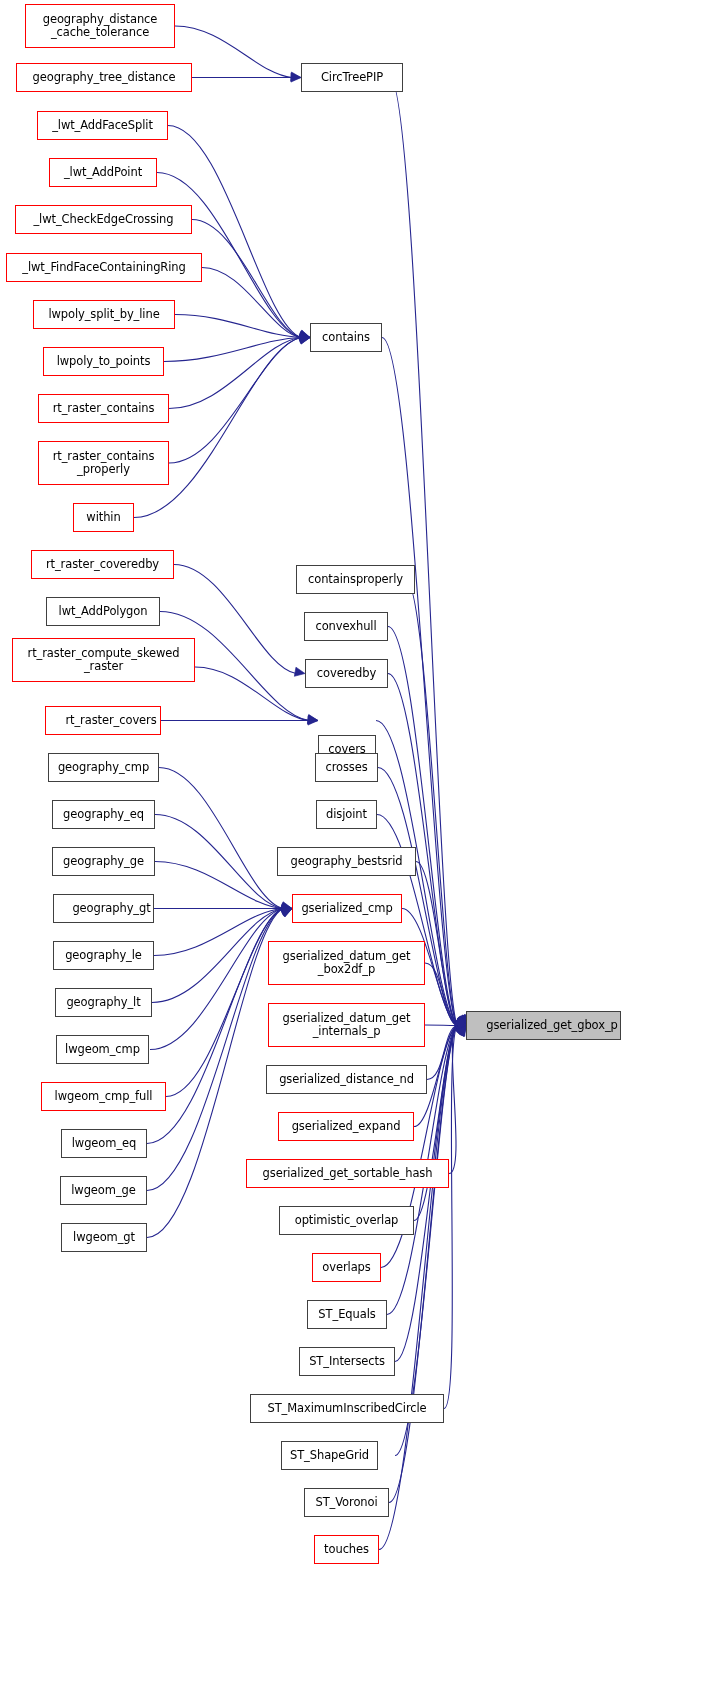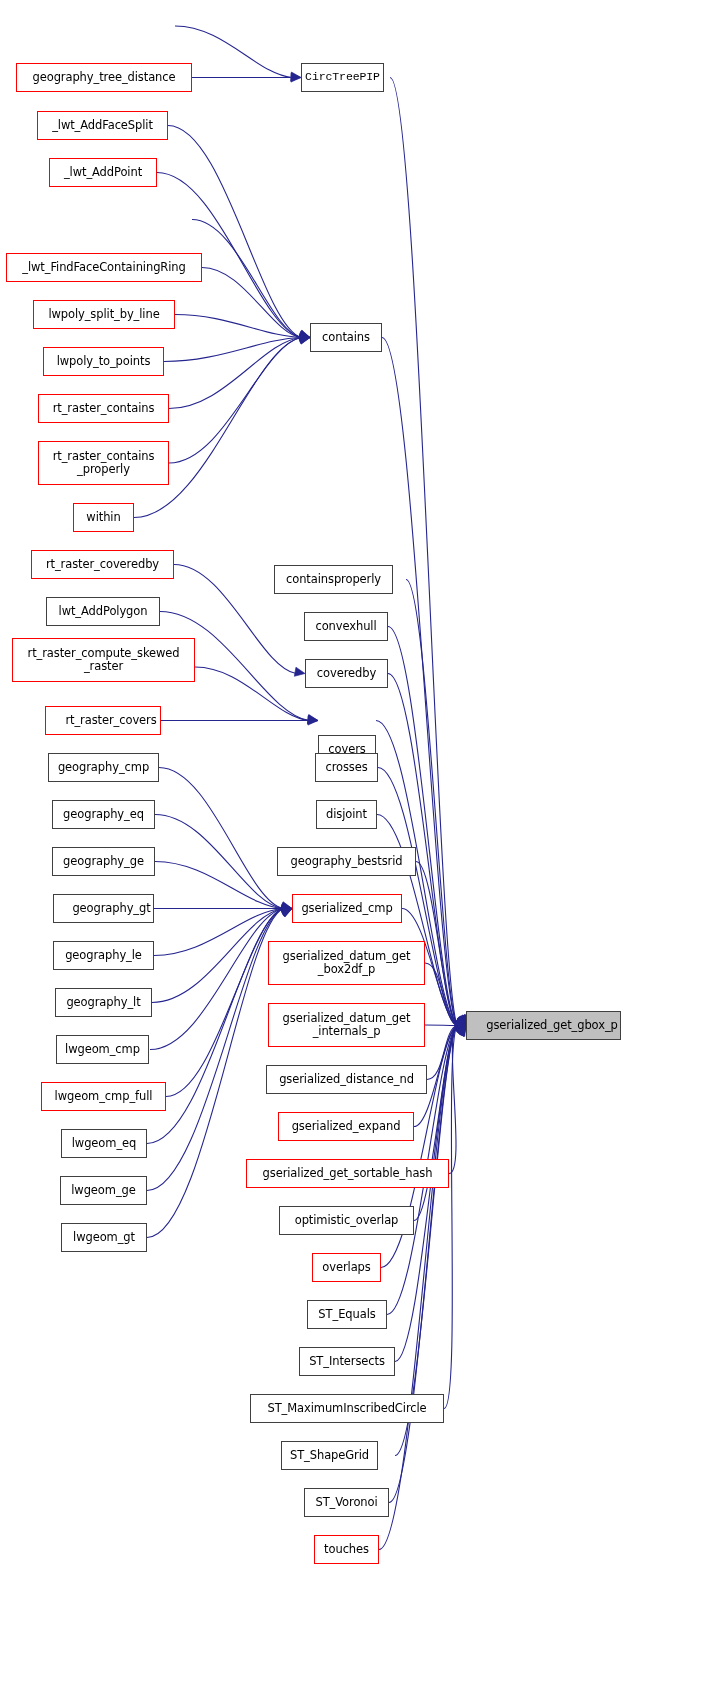--- a/index.html
+++ b/index.html
@@ -247,34 +247,37 @@
       </g>
       <g>
         <path d="M389,1502.5 C417.56,1502.5 436.6,1054.12 457,1025.5" fill="none" stroke="#25258f" stroke-width="1.1"></path>
         <polygon points="0,0 -10,-4.6 -10,4.6" fill="#25258f" stroke="#25258f" stroke-width="0.6" transform="translate(466,1025.5) rotate(-54.52)"></polygon>
       </g>
       <g>
         <path d="M379,1549.5 C411.76,1549.5 433.6,1056.94 457,1025.5" fill="none" stroke="#25258f" stroke-width="1.1"></path>
         <polygon points="0,0 -10,-4.6 -10,4.6" fill="#25258f" stroke="#25258f" stroke-width="0.6" transform="translate(466,1025.5) rotate(-53.34)"></polygon>
       </g>
     </svg>
+<div class="node red" style="left: 25px; top: 4px; width: 150px; height: 44px;">geography_distance
+_cache_tolerance</div>
     <div class="node red" style="left: 16px; top: 63px; width: 176px; height: 29px;">geography_tree_distance</div>
-    <div class="node black" style="left: 301px; top: 63px; width: 83px; height: 29px; font-family: Liberation Mono, monospace;">CircTreePIP</div>
+    <div class="node black" style="left: 301px; top: 63px; width: 102px; height: 29px;">CircTreePIP</div>
     <div class="node red" style="left: 37px; top: 111px; width: 131px; height: 29px;">_lwt_AddFaceSplit</div>
     <div class="node red" style="left: 49px; top: 158px; width: 108px; height: 29px;">_lwt_AddPoint</div>
+    <div class="node red" style="left: 15px; top: 205px; width: 177px; height: 29px;">_lwt_CheckEdgeCrossing</div>
     <div class="node red" style="left: 6px; top: 253px; width: 196px; height: 29px;">_lwt_FindFaceContainingRing</div>
     <div class="node red" style="left: 33px; top: 300px; width: 142px; height: 29px;">lwpoly_split_by_line</div>
     <div class="node black" style="left: 310px; top: 323px; width: 72px; height: 29px;">contains</div>
     <div class="node red" style="left: 43px; top: 347px; width: 121px; height: 29px;">lwpoly_to_points</div>
     <div class="node red" style="left: 38px; top: 394px; width: 131px; height: 29px;">rt_raster_contains</div>
     <div class="node red" style="left: 38px; top: 441px; width: 131px; height: 44px;">rt_raster_contains
 _properly</div>
     <div class="node red" style="left: 73px; top: 503px; width: 61px; height: 29px;">within</div>
     <div class="node red" style="left: 31px; top: 550px; width: 143px; height: 29px;">rt_raster_coveredby</div>
-    <div class="node black" style="left: 274px; top: 565px; width: 119px; height: 29px;">containsproperly</div>
+    <div class="node black" style="left: 296px; top: 565px; width: 119px; height: 29px;">containsproperly</div>
     <div class="node black" style="left: 46px; top: 597px; width: 114px; height: 29px;">lwt_AddPolygon</div>
     <div class="node black" style="left: 304px; top: 612px; width: 84px; height: 29px;">convexhull</div>
     <div class="node red" style="left: 12px; top: 638px; width: 183px; height: 44px;">rt_raster_compute_skewed
 _raster</div>
     <div class="node black" style="left: 305px; top: 659px; width: 83px; height: 29px;">coveredby</div>
     <div class="node red" style="left: 45px; top: 706px; width: 116px; height: 29px; padding-left: 16px;">rt_raster_covers</div>
     <div class="node black" style="left: 318px; top: 706px; width: 58px; height: 29px; margin-top: 29px;">covers</div>
     <div class="node black" style="left: 48px; top: 753px; width: 111px; height: 29px;">geography_cmp</div>
     <div class="node black" style="left: 315px; top: 753px; width: 63px; height: 29px;">crosses</div>
     <div class="node black" style="left: 52px; top: 800px; width: 103px; height: 29px;">geography_eq</div>

